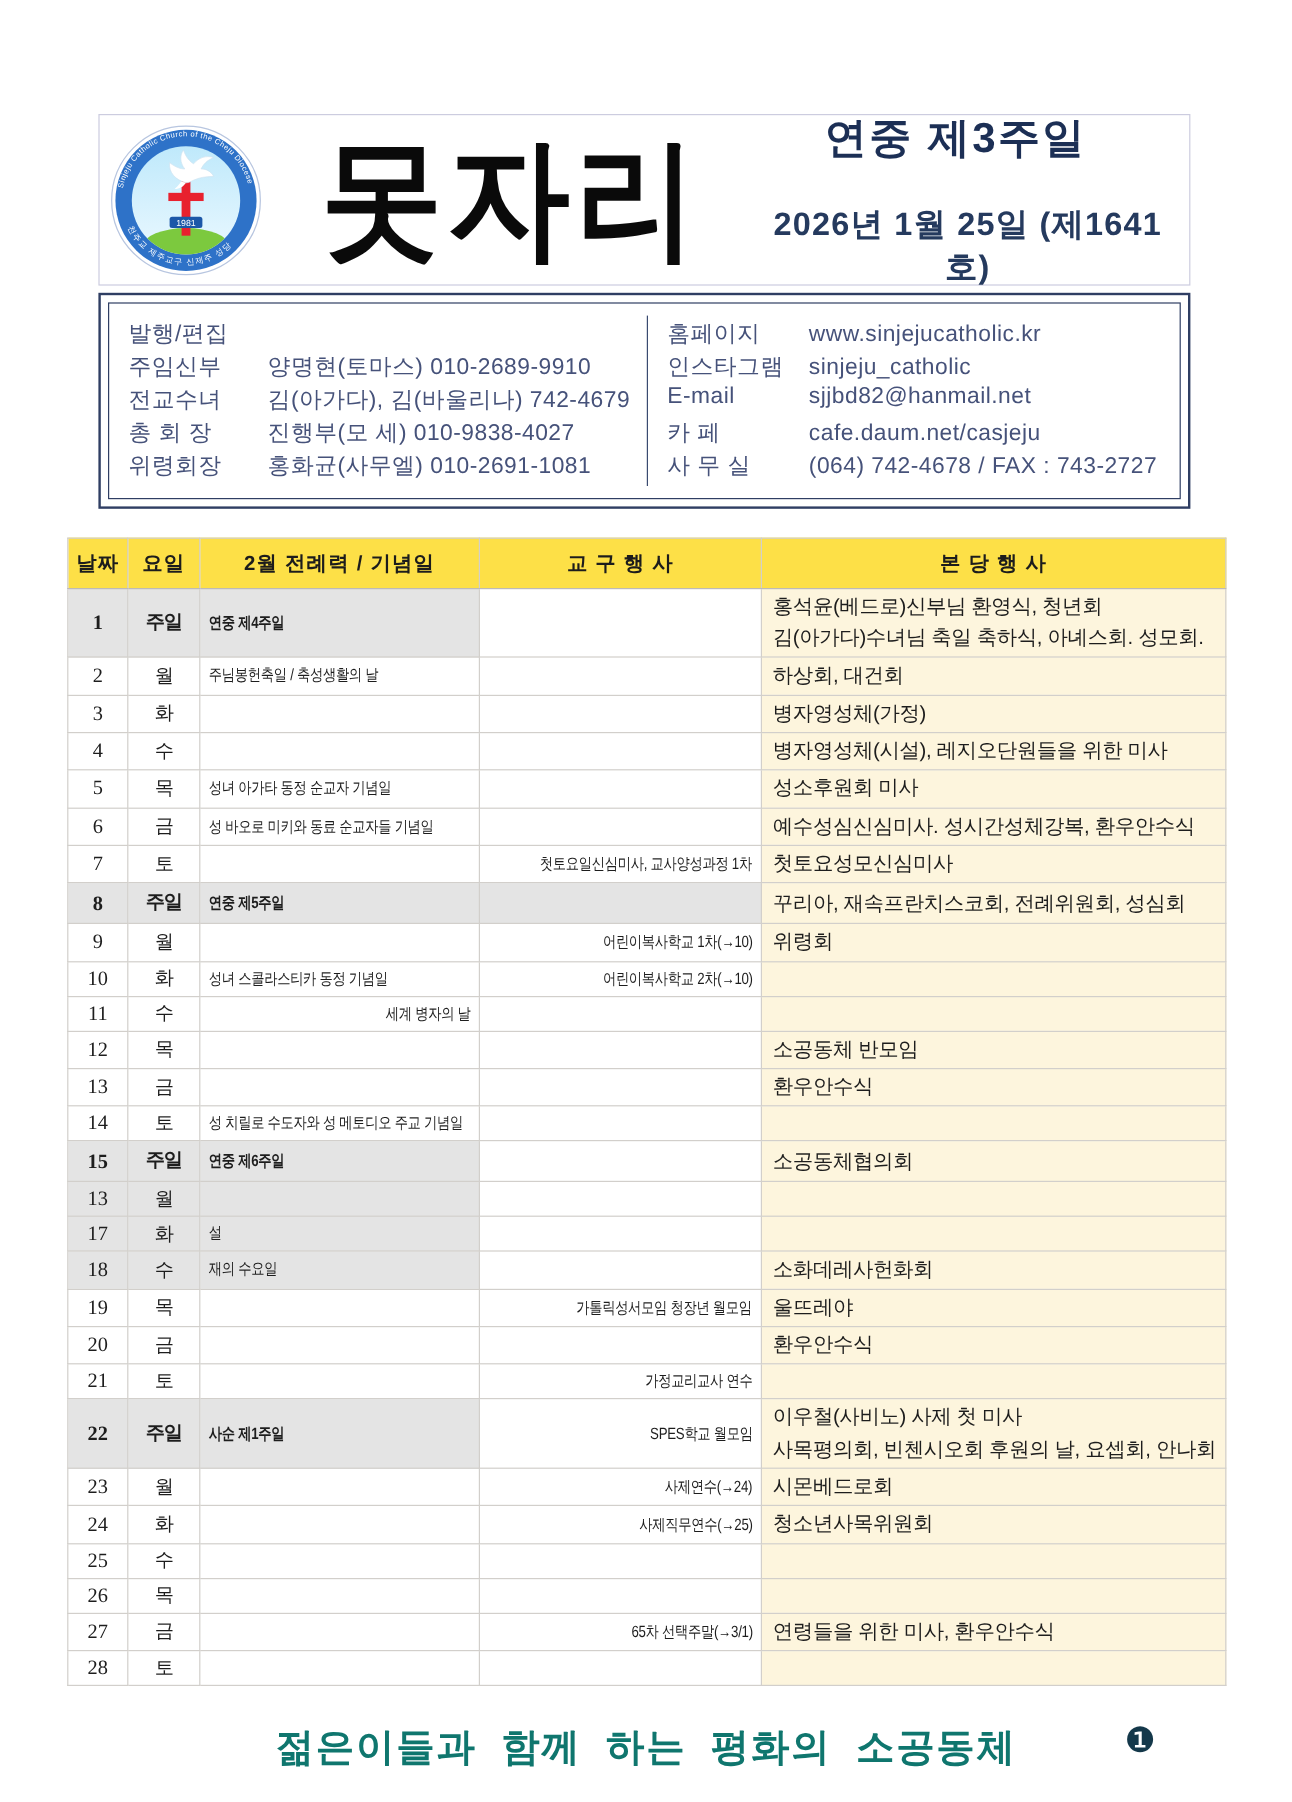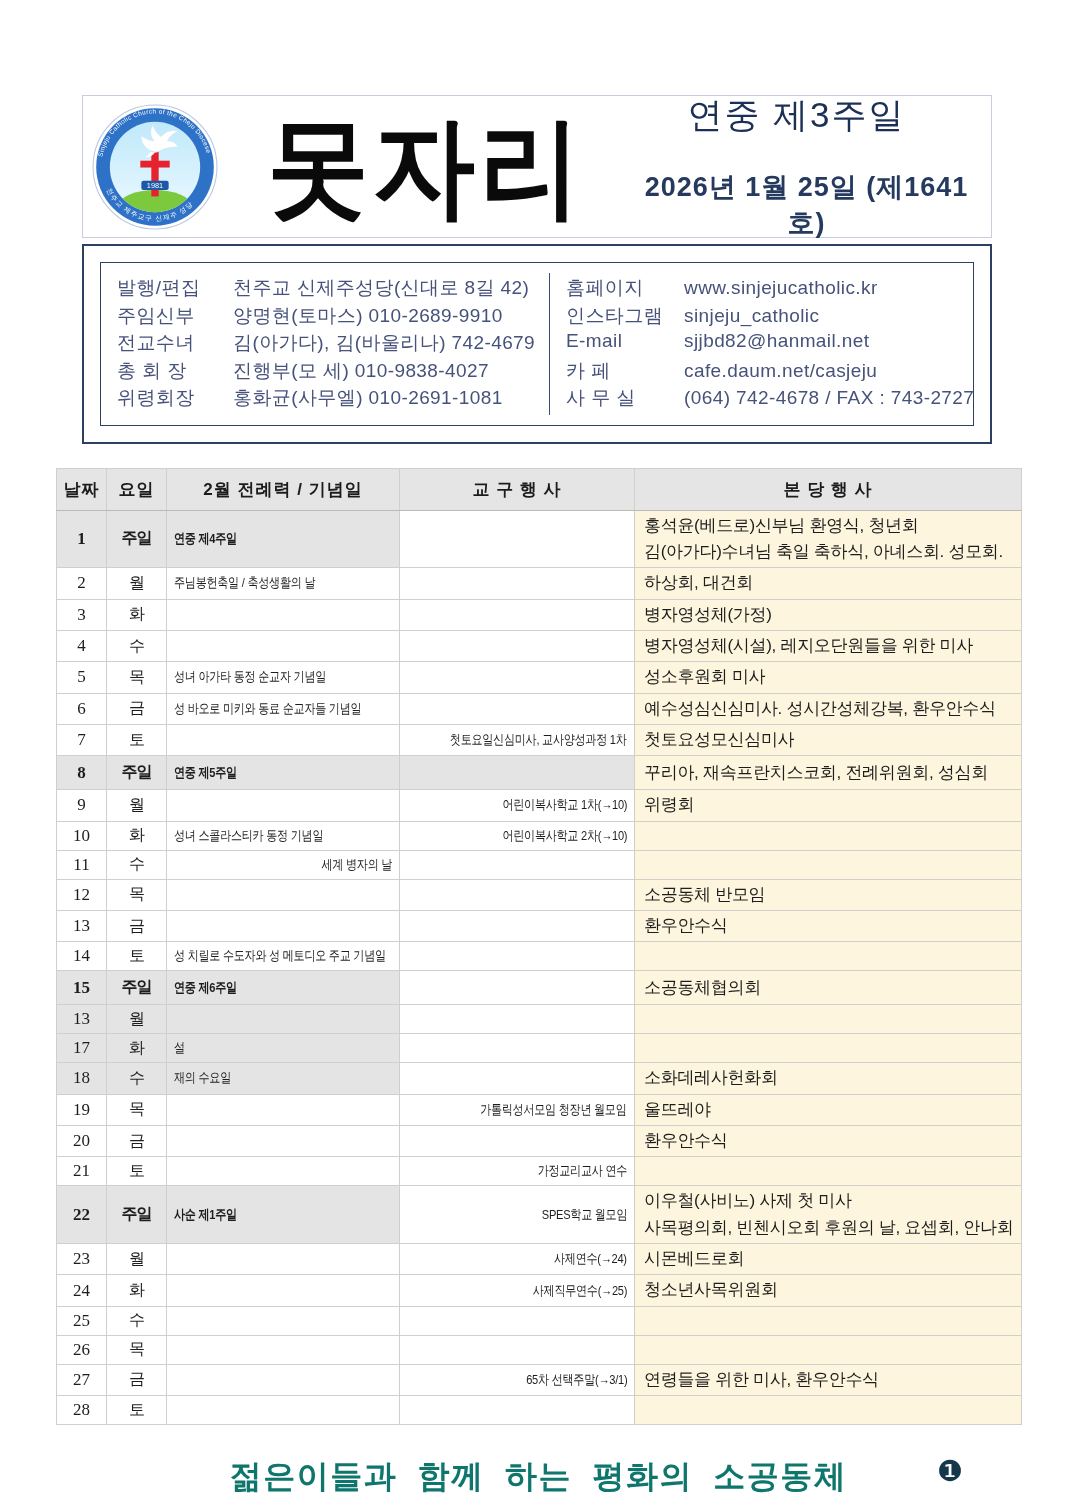--- a/index.html
+++ b/index.html
@@ -13,38 +13,38 @@
     display:flex;align-items:center;box-sizing:border-box;background:#fff;
   }
   .logo-wrap{width:132px;height:132px;flex:0 0 auto;display:flex;align-items:center;justify-content:center;margin-left:6px;}
   .masthead{
     flex:1 1 auto;text-align:left;padding-left:46px;
     font-size:102px;font-weight:900;color:#0a0a0a;line-height:1;
     letter-spacing:4px;transform:scaleY(1.08);transform-origin:center;
     font-family:"DejaVu Sans","Liberation Sans",sans-serif;
   }
   .head-right{flex:0 0 365px;text-align:center;padding-right:12px;}
-  .week-title{font-size:35px;font-weight:400;color:#1c2f55;letter-spacing:2px;margin-bottom:30px;}
+  .week-title{font-size:35px;font-weight:700;color:#1c2f55;letter-spacing:2px;margin-bottom:30px;}
   .issue-date{font-size:27px;font-weight:600;color:#253a5e;letter-spacing:1px;margin-left:20px;}
   
-  .info-outer{margin:6px 85px 0 82px;border:2px solid #2f3e63;padding:16px;background:#fff;}
+  .info-outer{margin:6px 85px 0 82px;border:2px solid #2f3e63;padding:6px;background:#fff;}
   .info-box{border:1px solid #2f3e63;display:flex;box-sizing:border-box;padding:10px 0;}
   .info-col{flex:1 1 50%;padding:2px 14px 2px 16px;}
   .info-col.right{border-left:1px solid #3a4a70;}
   .info-row{display:flex;align-items:baseline;height:27.5px;font-size:19px;color:#46527a;letter-spacing:.4px;white-space:nowrap;}
   .info-label{flex:0 0 116px;color:#46527a;}
   .info-col.right .info-label{flex-basis:118px;}
   .info-value{color:#46527a;}
   
   table.cal{border-collapse:collapse;margin:24px 0 0 56px;width:965px;table-layout:fixed;}
   .cal col.c-date{width:50px;} .cal col.c-day{width:60px;}
   .cal col.c-lit{width:233px;} .cal col.c-dio{width:235px;} .cal col.c-par{width:387px;}
   .cal th,.cal td{border:1px solid #d2cfcb;box-sizing:border-box;vertical-align:middle;}
   .cal thead th{
-    background:#e5e5e5;height:42px;font-size:17px;font-weight:700;color:#1c1c1c;
+    background:#fde047;height:42px;font-size:17px;font-weight:700;color:#1c1c1c;
     letter-spacing:1px;border-bottom:1px solid #bdbab6;
   }
   .cal td{height:29px;padding:2px 4px;font-size:14px;color:#1d1d1d;}
   td.c-date{ text-align:center;font-family:"Liberation Serif","DejaVu Serif",serif;font-size:17px;}
   td.c-day{  text-align:center;font-size:16px;letter-spacing:-1px;}
   td.c-lit{  text-align:left;padding-left:7px;}
   td.c-lit.al-r{text-align:right;padding-right:7px;}
   td.c-dio{  text-align:right;padding-right:7px;}
   td.c-par{  background:#fdf5dd;text-align:left;padding-left:9px;
              white-space:pre-line;line-height:1.55;font-size:17px;letter-spacing:-.3px;}
@@ -105,21 +105,20 @@
     <div class="week-title">연중 제3주일</div>
     <div class="issue-date">2026년 1월 25일 (제1641호)</div>
   </div>
 </div>
 
 <div class="info-outer">
   <div class="info-box">
     <div class="info-col left" id="info-left">
   <div class="info-row">
     <span class="info-label">발행/편집</span>
-    <span class="info-value">천주교 신제주성당(신대로 8길 42)</span>
   </div>
 
   <div class="info-row">
     <span class="info-label">주임신부</span>
     <span class="info-value">양명현(토마스)  010-2689-9910</span>
   </div>
 
   <div class="info-row">
     <span class="info-label">전교수녀</span>
     <span class="info-value">김(아가다), 김(바울리나) 742-4679</span>

